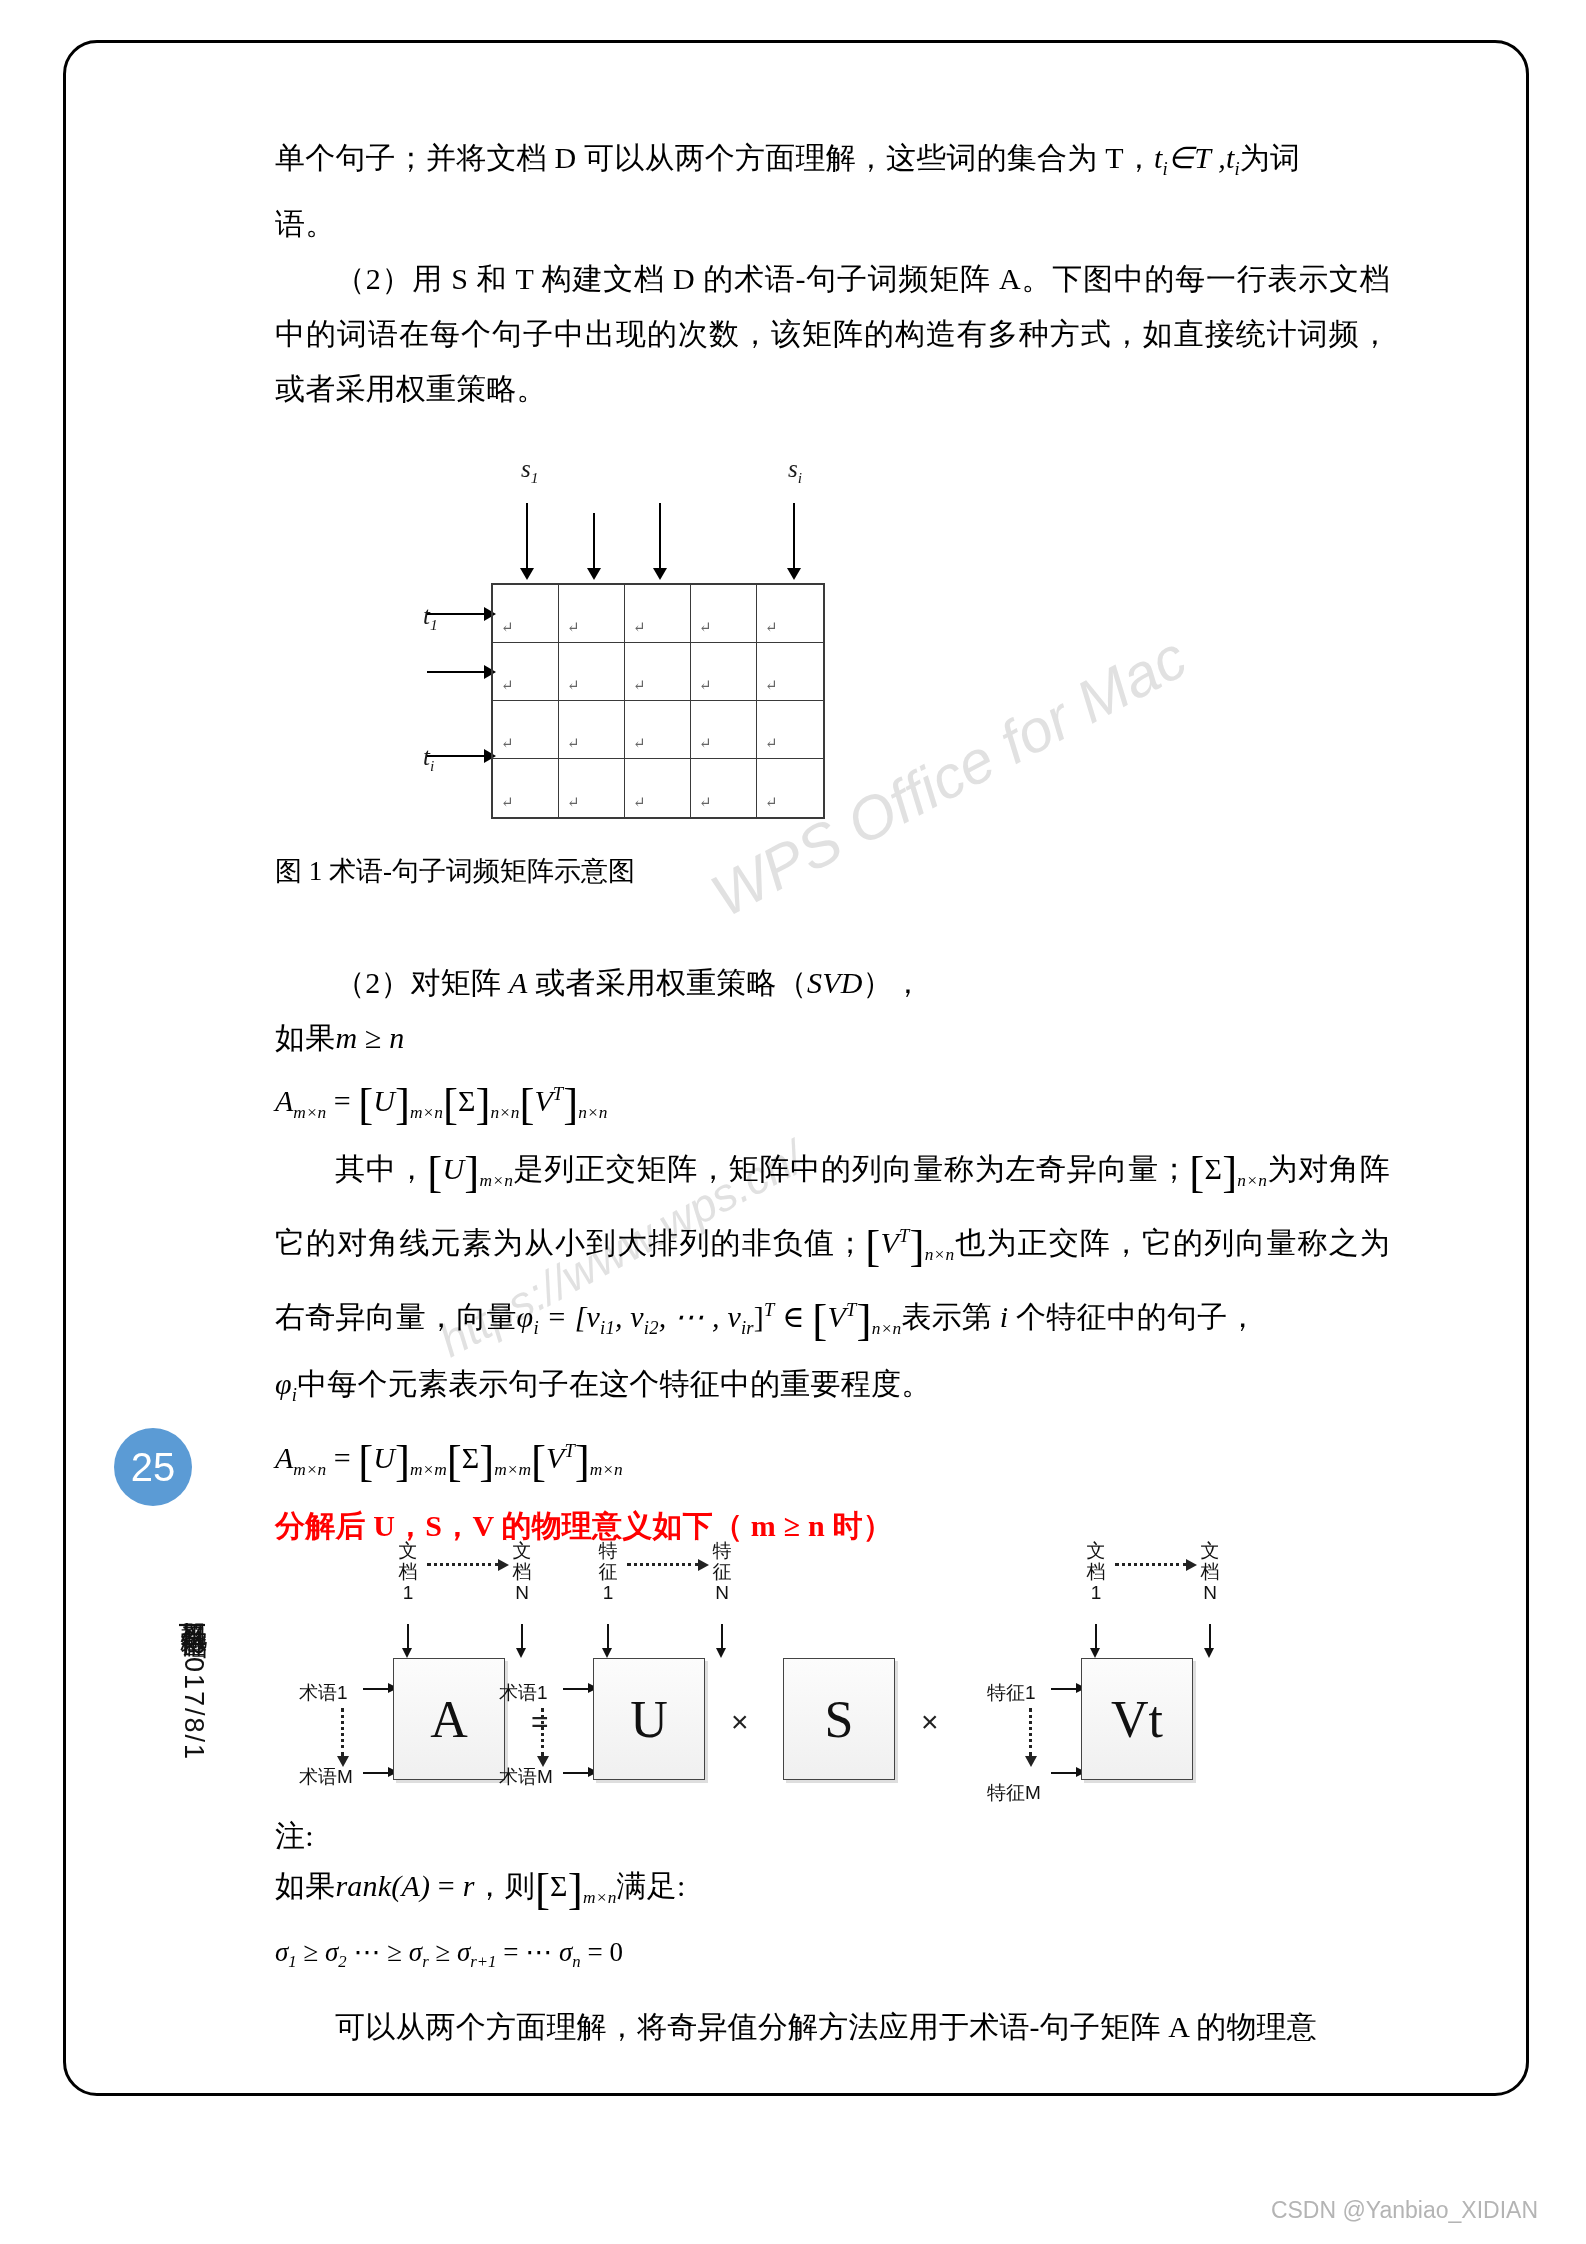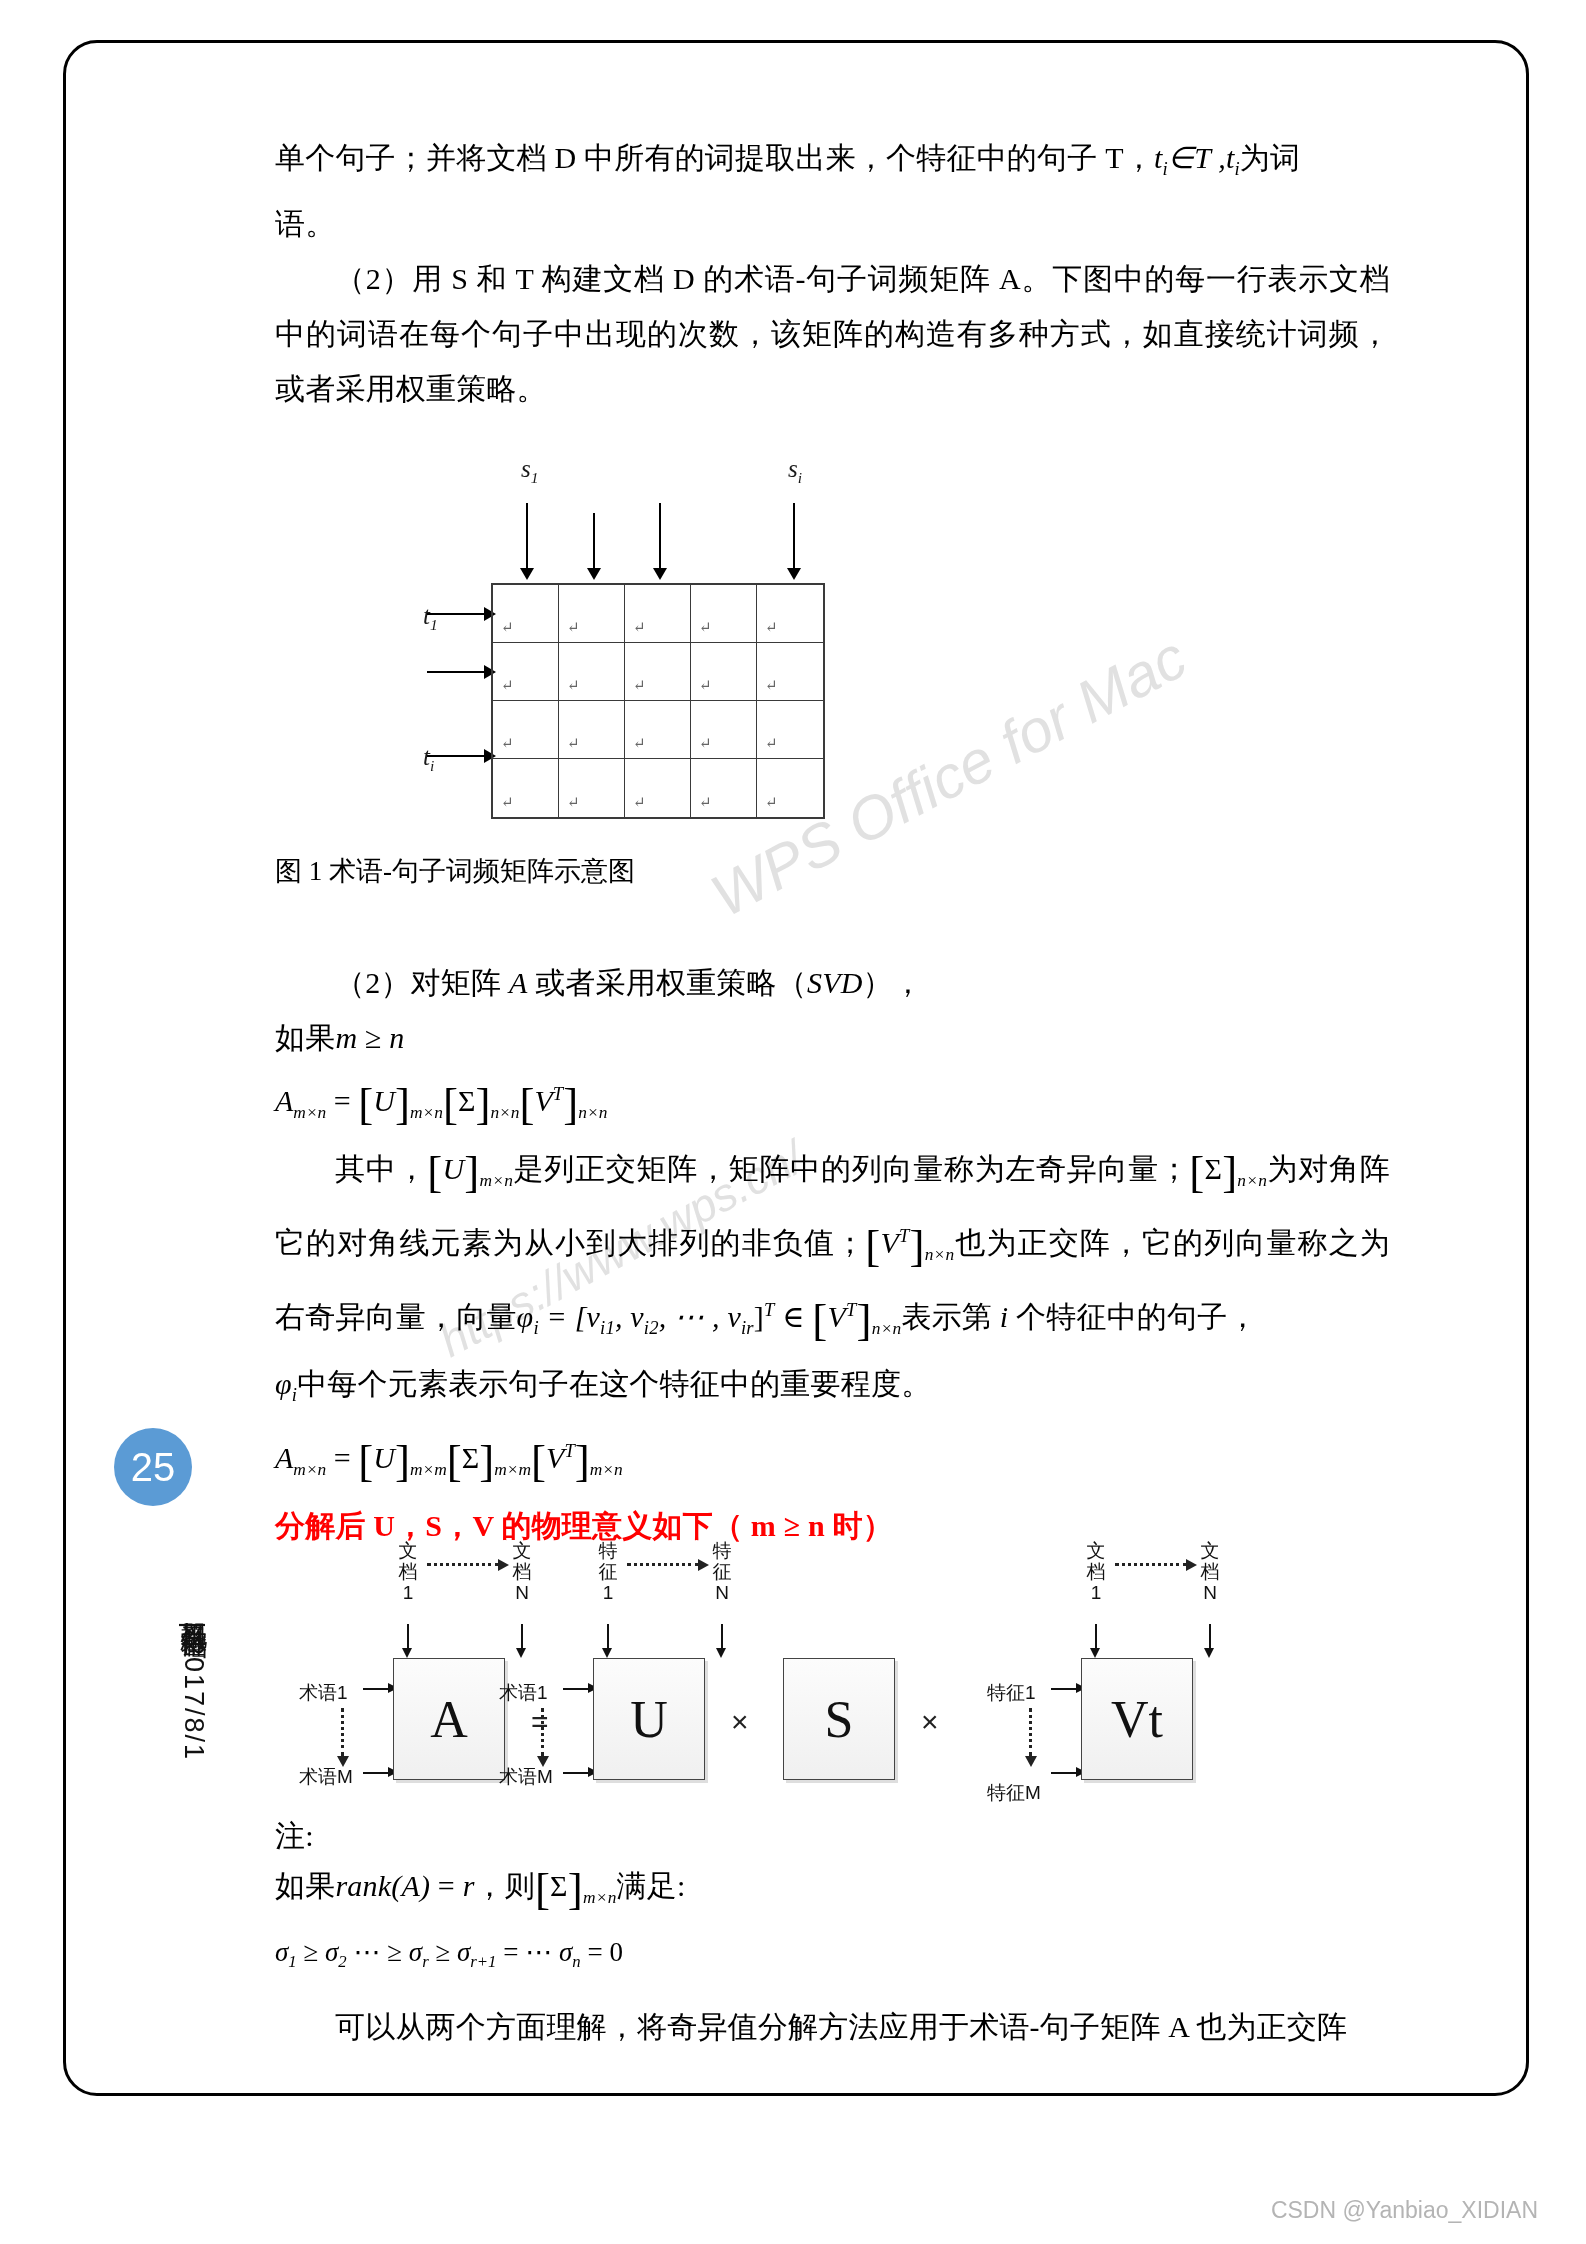--- a/index.html
+++ b/index.html
@@ -106,21 +106,21 @@
 <div class="wm" id="wm1">WPS Office for Mac</div>
 <div class="wm" id="wm2">https://www.wps.cn/</div>
 
 <div id="sidebar">机器学习基础 |  2017/8/1</div>
 
 <div id="pagebadge">25</div>
 
 <div id="content">
 
   <p class="para">
-    <span>单个句子；并将文档 D 中所有的词提取出来，个特征中的句子 T，</span><span class="mi">t</span><span class="sub">i</span><span class="mi">∈T ,</span><span class="mi">t</span><span class="sub">i</span><span>为词</span><br>
+    <span>单个句子；并将文档 D 可以从两个方面理解，这些词的集合为 T，</span><span class="mi">t</span><span class="sub">i</span><span class="mi">∈T ,</span><span class="mi">t</span><span class="sub">i</span><span>为词</span><br>
     <span>语。</span>
   </p>
 
   <p class="para indent">（2）用 S 和 T 构建文档 D 的术语-句子词频矩阵 A。下图中的每一行表示文档中的词语在每个句子中出现的次数，该矩阵的构造有多种方式，如直接统计词频，或者采用权重策略。</p>
 </div>
 
 <div id="fig1">
 
   <div class="collab" style="left:246px;top:0px;">
     <span>s</span><span class="sub">1</span>
@@ -287,16 +287,16 @@
 </div>
 
 <div style="position:absolute;left:275px;top:1812px;width:1115px;">
   <p class="para" style="line-height:48px;">注:</p>
   <p class="para" style="line-height:52px;">
     <span>如果</span><span class="mi">rank(A)</span><span> = </span><span class="mi">r</span><span>，则</span><span class="brk">[</span><span>Σ</span><span class="brk">]</span><span class="msub">m×n</span><span>满足:</span>
   </p>
   <div class="mathline" style="font-size:27px;">
     <span class="mi">σ</span><span class="sub">1</span><span> ≥ </span><span class="mi">σ</span><span class="sub">2</span><span> ⋯ ≥ </span><span class="mi">σ</span><span class="sub">r</span><span> ≥ </span><span class="mi">σ</span><span class="sub">r+1</span><span> = ⋯ </span><span class="mi">σ</span><span class="sub">n</span><span> = 0</span>
   </div>
-  <p class="para indent" style="margin-top:12px;">可以从两个方面理解，将奇异值分解方法应用于术语-句子矩阵 A 也为正交阵</p>
+  <p class="para indent" style="margin-top:12px;">可以从两个方面理解，将奇异值分解方法应用于术语-句子矩阵 A 的物理意</p>
 </div>
 
 <div id="csdn">CSDN @Yanbiao_XIDIAN</div>
 
 </body></html>

